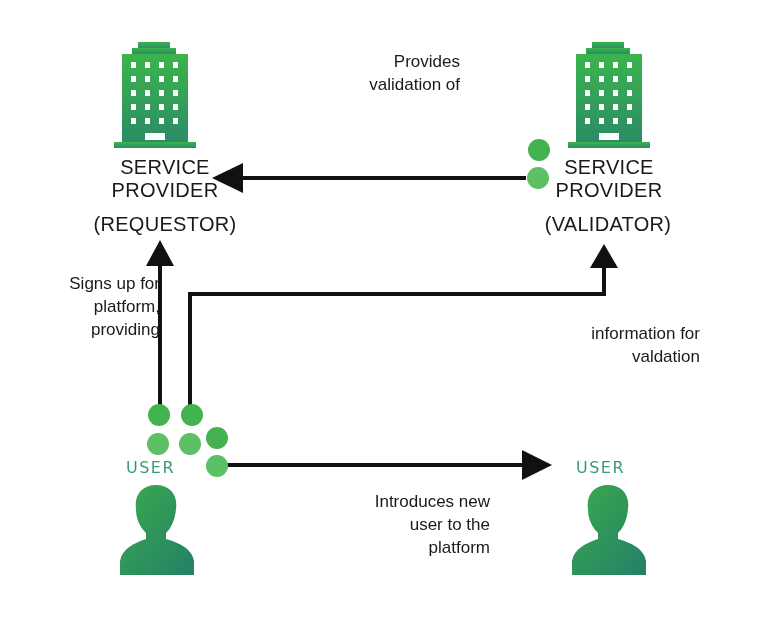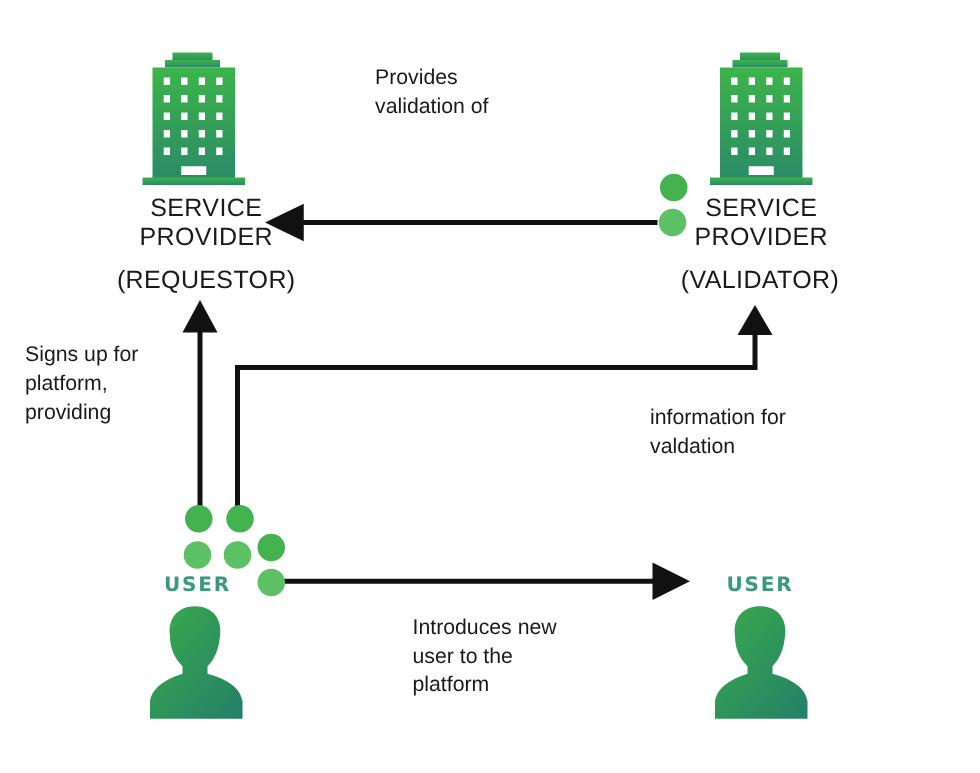--- a/index.html
+++ b/index.html
@@ -1,20 +1,20 @@
 <!DOCTYPE html>
 <html><head>
 <meta charset="utf-8">
 <style>
   html, body { margin: 0; padding: 0; background: #ffffff; }
   body { width: 784px; height: 618px; position: relative; overflow: hidden; font-family: "Liberation Sans", sans-serif; }
   .abs { position: absolute; }
-  .txt { color: #1a1a1a; font-size: 17px; line-height: 23px; text-align: left; }
+  .txt { color: #1a1a1a; font-size: 17px; line-height: 23px; text-align: right; }
   .caps { font-size: 20px; line-height: 23px; letter-spacing: 0.3px; color: #1a1a1a; text-align: center; }
-  .user-label { color: #3a9a78; font-size: 16px; letter-spacing: 1.5px; text-align: center; font-family: "DejaVu Sans", sans-serif; font-weight: bold; }
+  .user-label { color: #3a9a78; font-size: 16px; letter-spacing: 1.5px; text-align: left; font-family: "DejaVu Sans", sans-serif; }
   svg.overlay { position: absolute; left: 0; top: 0; }
 </style>
 </head>
 <body>
 
 <svg class="overlay" width="784" height="618" viewBox="0 0 784 618">
   <defs>
     <linearGradient id="bldg" x1="0" y1="0" x2="0" y2="1">
       <stop offset="0" stop-color="#3cb44a"></stop>
       <stop offset="1" stop-color="#2a8a68"></stop>

